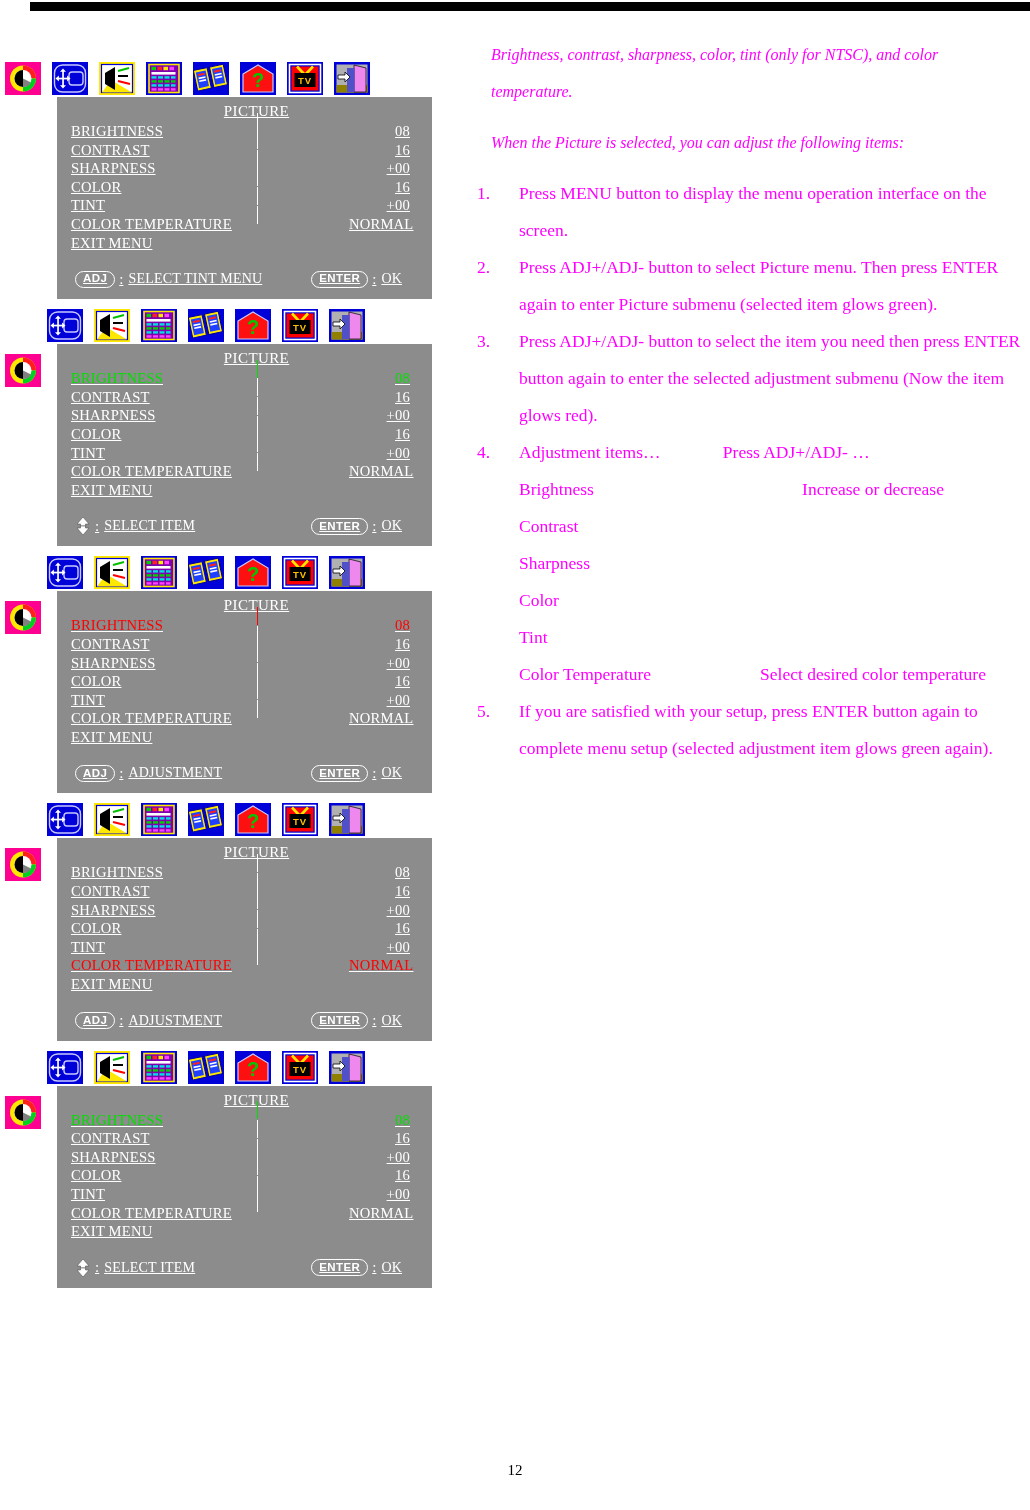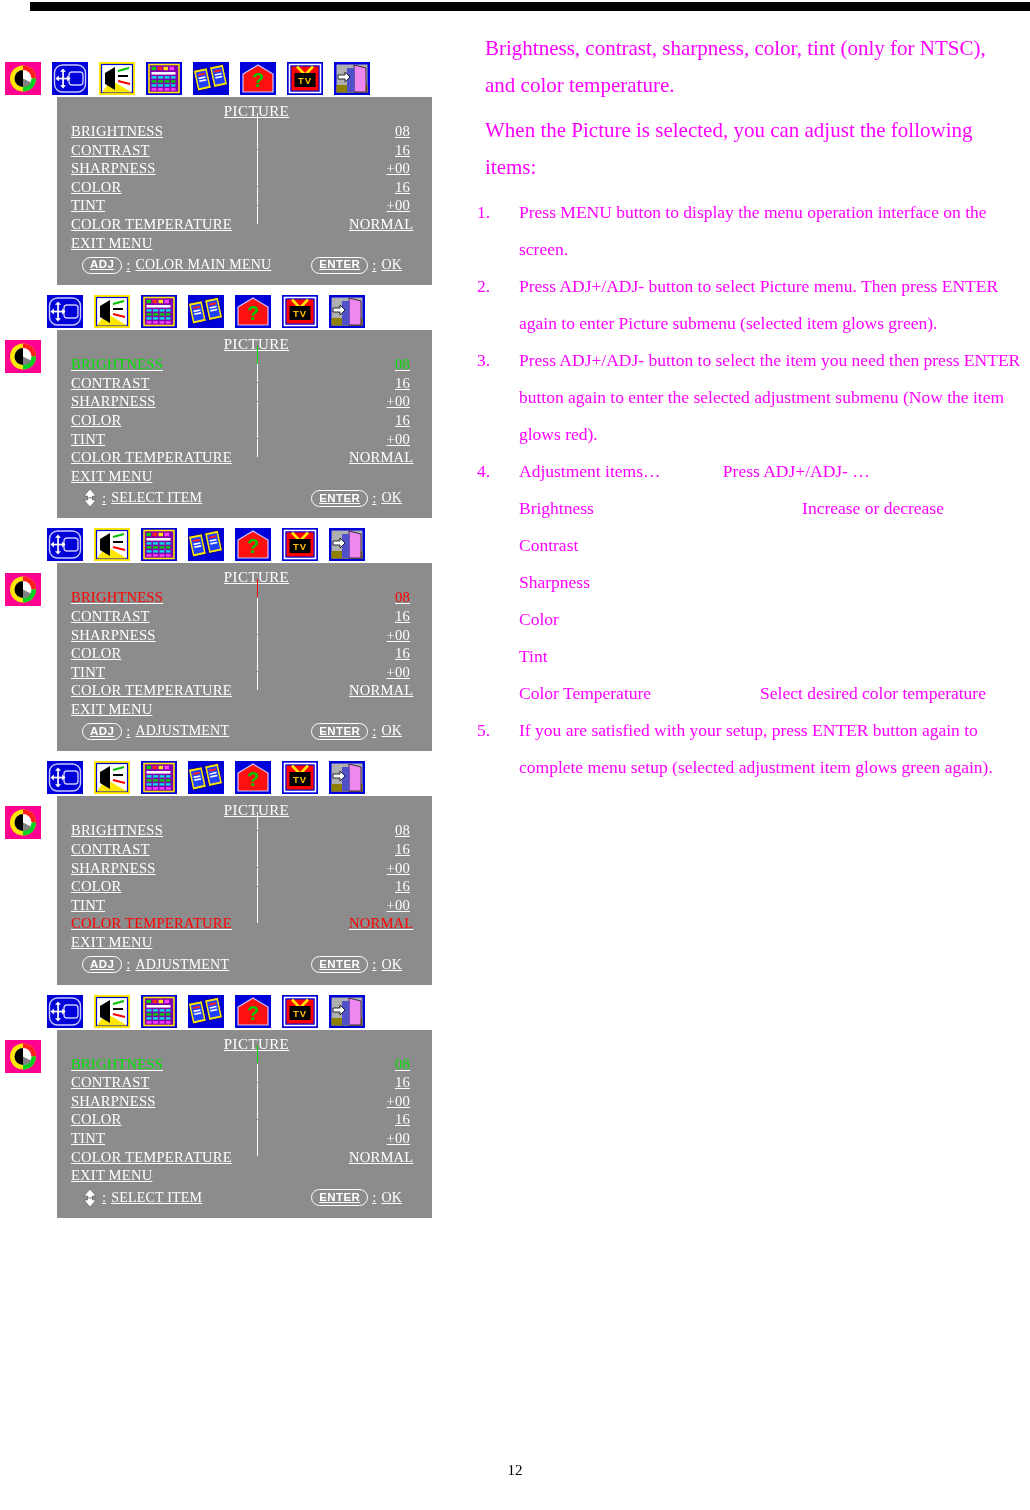--- a/index.html
+++ b/index.html
@@ -53,22 +53,22 @@
 
   
   .row.green .lbl,.row.green .val{color:#00e000;}
   .row.green .bar{border-color:#00e000;}
   .row.green .bar i{background:#00d000;}
   .row.red .lbl,.row.red .val{color:#ff0000;}
   .row.red .bar{border-color:#ff0000;}
   .row.red .bar i{background:#ee0000;}
 
   .footer{
-    display:flex;margin-top:1px;height:24px;
-    font-size:13.5px;padding-left:25px;
+    display:flex;margin-top:15px;height:24px;
+    font-size:13.5px;padding-left:18px;
   }
   .btnpill{
     display:inline-flex;align-items:center;justify-content:center;
     border:1.6px solid #fff;border-radius:11px;height:17px;padding:0 7px;
     font-size:11.5px;font-weight:bold;letter-spacing:.4px;box-sizing:border-box;
     font-family:"Liberation Sans",sans-serif;line-height:1;
   }
   .foot-seg{display:flex;align-items:center;white-space:nowrap;}
   .foot-seg .colon{margin:0 5px 0 4px;font-size:15px;}
   .foot-seg .txt{font-size:14px;letter-spacing:.2px;}
@@ -82,21 +82,21 @@
   .right-col{
     position:absolute;left:477px;top:22px;width:545px;color:#ff00ff;
   }
   h1.doc-title{
     font-size:23px;font-weight:bold;margin:0 0 10px 0;letter-spacing:.1px;
     font-family:"Liberation Serif",serif;
   }
   .lead{
     font-style:italic;font-weight:bold;font-size:17.5px;line-height:37px;margin:0;
   }
-  .para{font-size:21px;line-height:37px;margin:8px;}
+  .para{font-size:16px;line-height:37px;margin:14px;font-style:italic;}
   ol.steps{margin:0;padding:0;list-style:none;}
   ol.steps>li{
     font-size:17.5px;line-height:37px;position:relative;padding-left:42px;
   }
   ol.steps>li>.num{position:absolute;left:0;top:0;width:30px;}
   .subtable{margin:0;padding:0;}
   .subrow{display:flex;font-size:17.5px;line-height:37px;padding-left:42px;}
   .subrow .c1{width:205px;flex:0 0 auto;}
   .subrow .c2{flex:1 1 auto;text-align:center;}
   .subrow .c2.pushed{padding-left:110px;}
@@ -285,21 +285,21 @@
           <span class="bar"><i style="width:0%"></i></span>
         </span>
         <span class="val"></span>
       </div>
           </div>
 
     <div class="footer">
       <span class="foot-seg">
         <span class="btnpill">ADJ</span>
         <span class="colon">:</span>
-        <span class="txt">COLOR MAIN MENU</span>
+        <span class="txt">SELECT TINT MENU</span>
       </span>
       <span class="spacer"></span>
       <span class="foot-seg" style="padding-right:30px;">
         <span class="btnpill">ENTER</span>
         <span class="colon">:</span>
         <span class="txt">OK</span>
       </span>
     </div>
     </div>
   </div>

